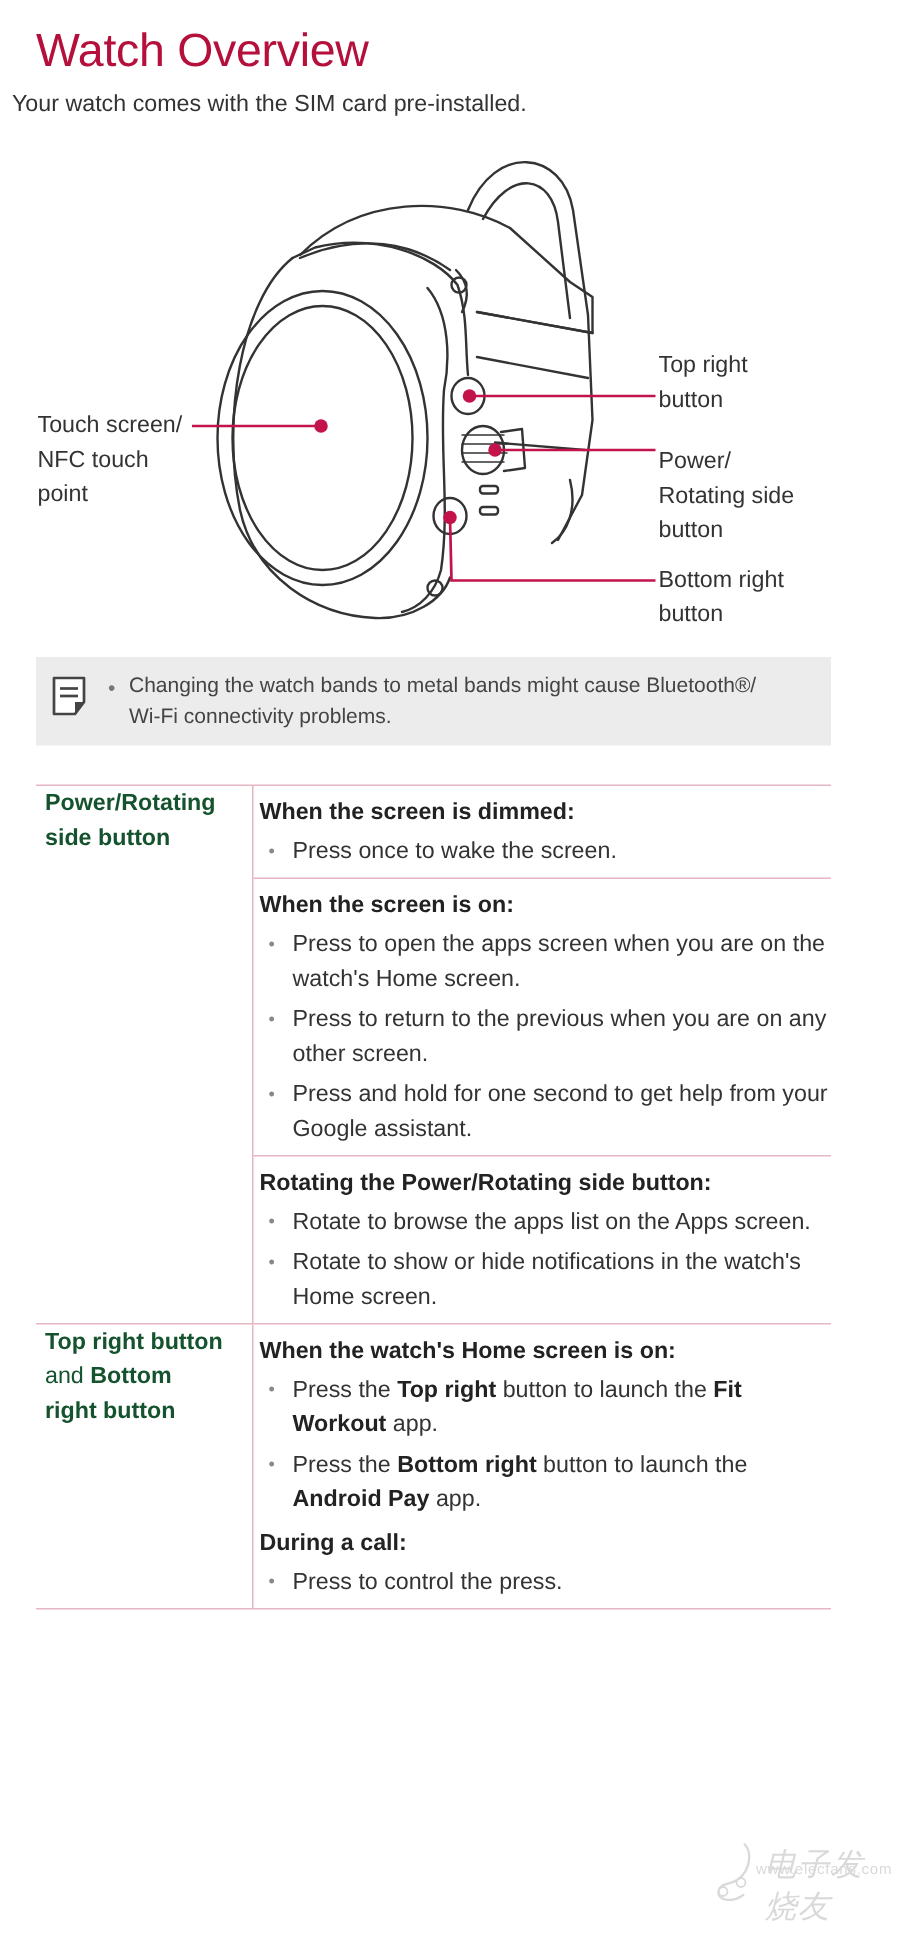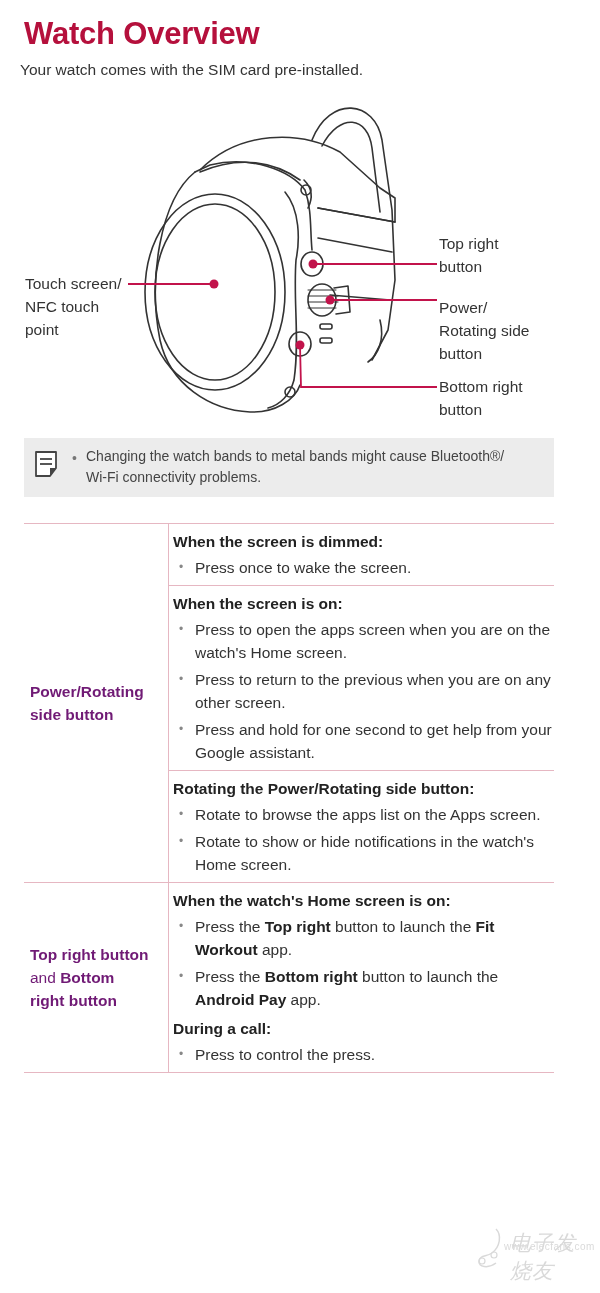--- a/index.html
+++ b/index.html
@@ -3,24 +3,24 @@
 <meta charset="utf-8">
 <style>
   * { box-sizing: border-box; margin: 0; padding: 0; }
   body {
     width: 600px; height: 1293px; background: #ffffff; overflow: hidden;
     font-family: "Liberation Sans", "DejaVu Sans", sans-serif; color: #2a2a2a;
     position: relative;
   }
   .title {
     position: absolute; left: 24px; top: 16px;
-    font-size: 31px; font-weight: bold; color: #b5103c; letter-spacing: -0.2px;
+    font-size: 31px; font-weight: normal; color: #b5103c; letter-spacing: -0.2px;
   }
   .subtitle {
-    position: absolute; left: 20px; top: 61px; font-size: 15.5px; color: #333;
+    position: absolute; left: 8px; top: 61px; font-size: 15.5px; color: #333;
   }
   .diagram { position: absolute; left: 0; top: 100px; width: 600px; height: 330px; }
   .callout {
     position: absolute; font-size: 15.5px; line-height: 23px; color: #333;
   }
   .note {
     position: absolute; left: 24px; top: 438px; width: 530px; height: 59px;
     background: #ececec; display: flex; align-items: flex-start;
   }
   .note-icon { position: absolute; left: 10px; top: 12px; width: 24px; height: 28px; }
@@ -28,22 +28,22 @@
   .note-text {
     position: absolute; left: 62px; top: 8px; width: 460px;
     font-size: 14px; line-height: 21px; color: #444;
   }
   .table {
     position: absolute; left: 24px; top: 523px; width: 530px;
     border-top: 1.5px solid #e6b7c2;
   }
   .row { display: flex; border-bottom: 1.5px solid #e6b7c2; }
   .row-label {
-    width: 145px; padding-left: 6px; display: flex; align-items: center;
-    font-size: 15.5px; line-height: 23px; color: #701a75;
+    width: 145px; padding-left: 6px; display: flex; align-items: flex-start;
+    font-size: 15.5px; line-height: 23px; color: #14532d;
     border-right: 1.5px solid #e6b7c2;
   }
   .row-label b { font-weight: bold; }
   .row-content { flex: 1; }
   .sect { padding: 6px 0 6px 4px; border-bottom: 1.5px solid #e6b7c2; }
   .sect:last-child { border-bottom: none; }
   .sect.no-border { border-bottom: none; padding-bottom: 0; }
   .sect-head { font-size: 15.5px; font-weight: bold; color: #222; line-height: 23px; margin-bottom: 3px; }
   .bullet {
     position: relative; padding-left: 22px; font-size: 15.5px; line-height: 23px; color: #333;

